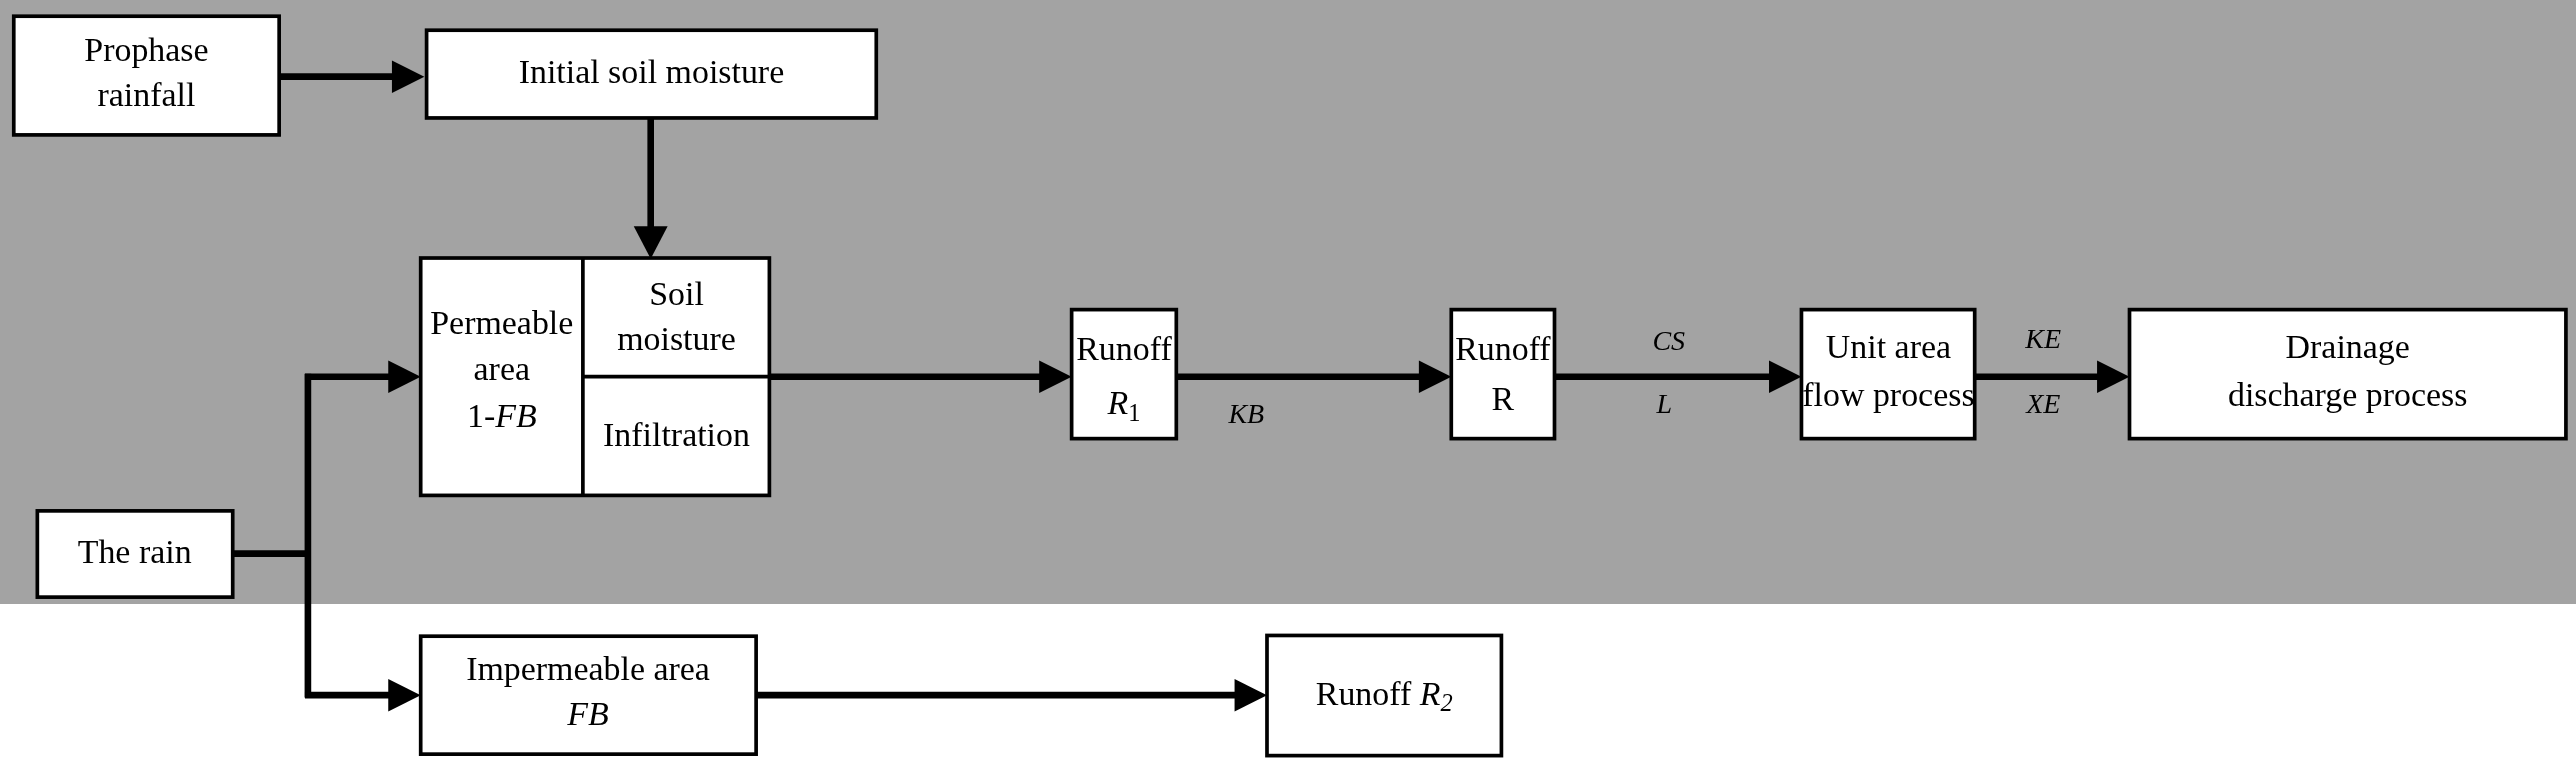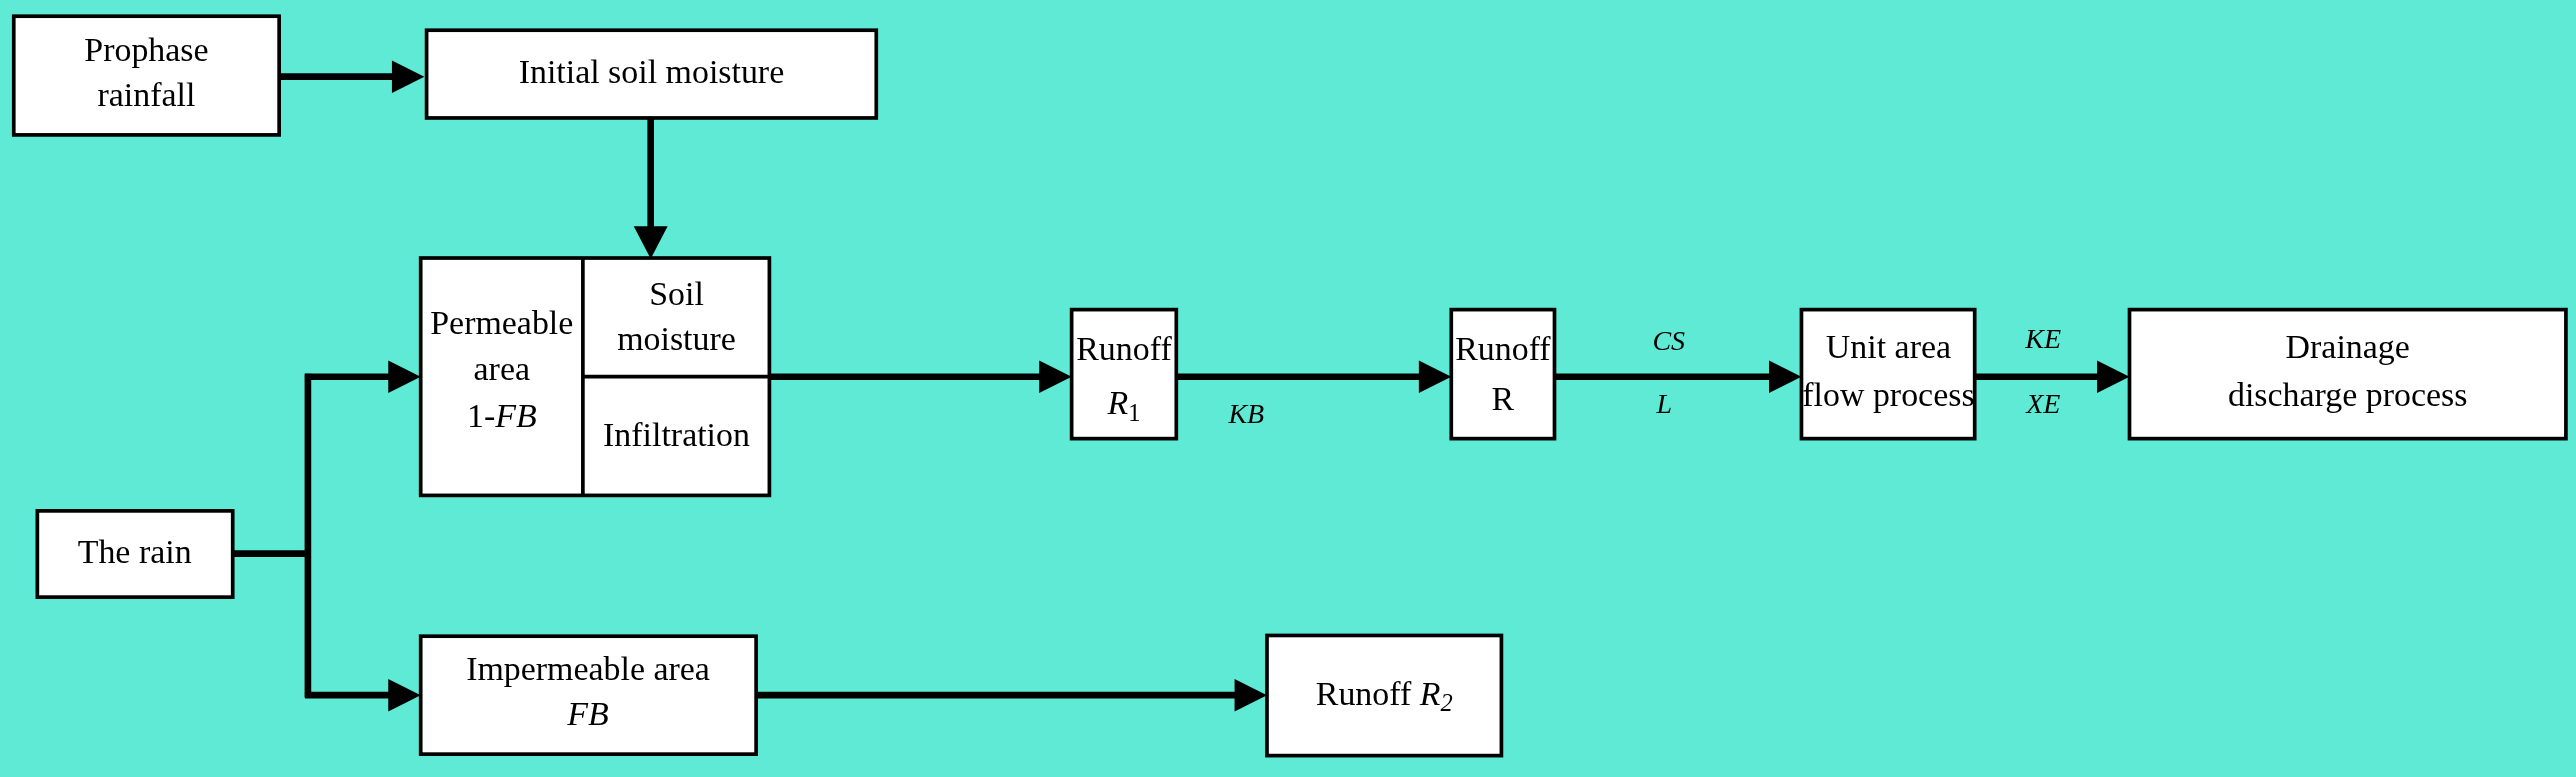--- a/index.html
+++ b/index.html
@@ -10,22 +10,22 @@
   }
   body {
     width: 2576px;
     height: 777px;
     font-family: "Liberation Serif", "DejaVu Serif", serif;
     overflow: hidden;
   }
   #diagram-root {
     position: relative;
     width: 2576px;
-    height: 777px;
-    background: #5eead4;
+    height: 604px;
+    background: #a3a3a3;
   }
   svg#flowchart {
     position: absolute;
     top: 0;
     left: 0;
     width: 2576px;
     height: 777px;
     display: block;
   }
   .node-box {

